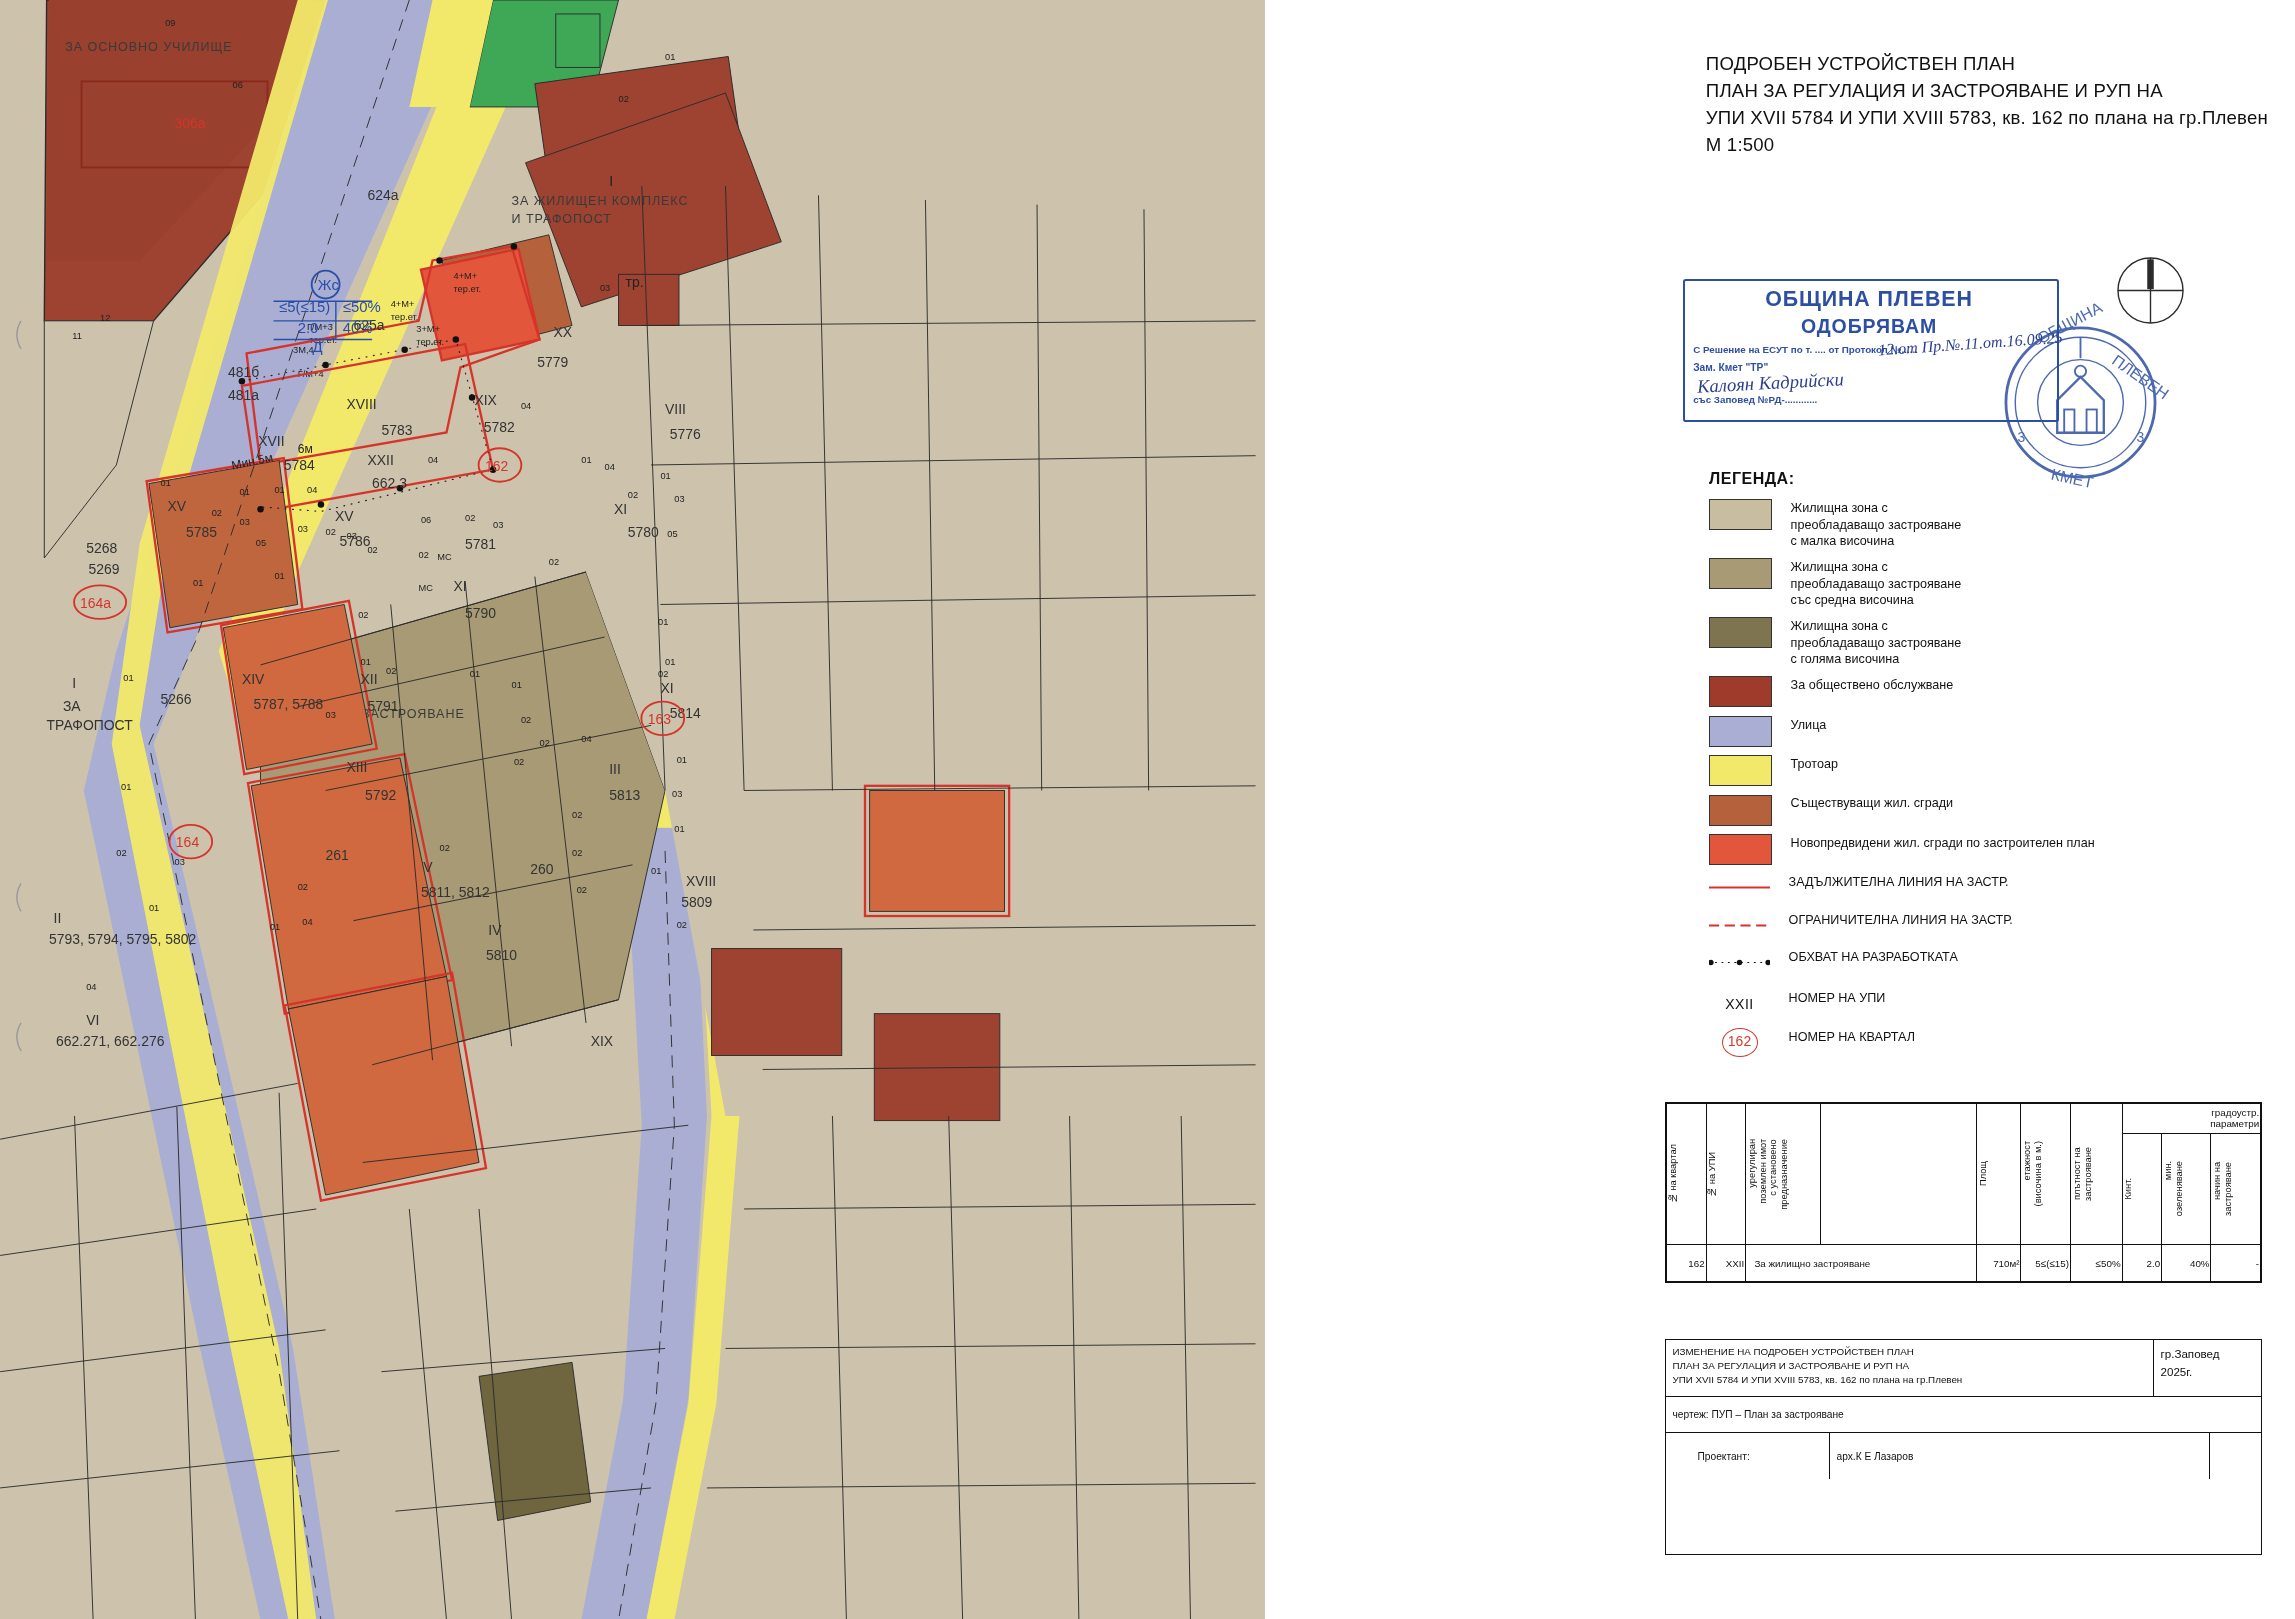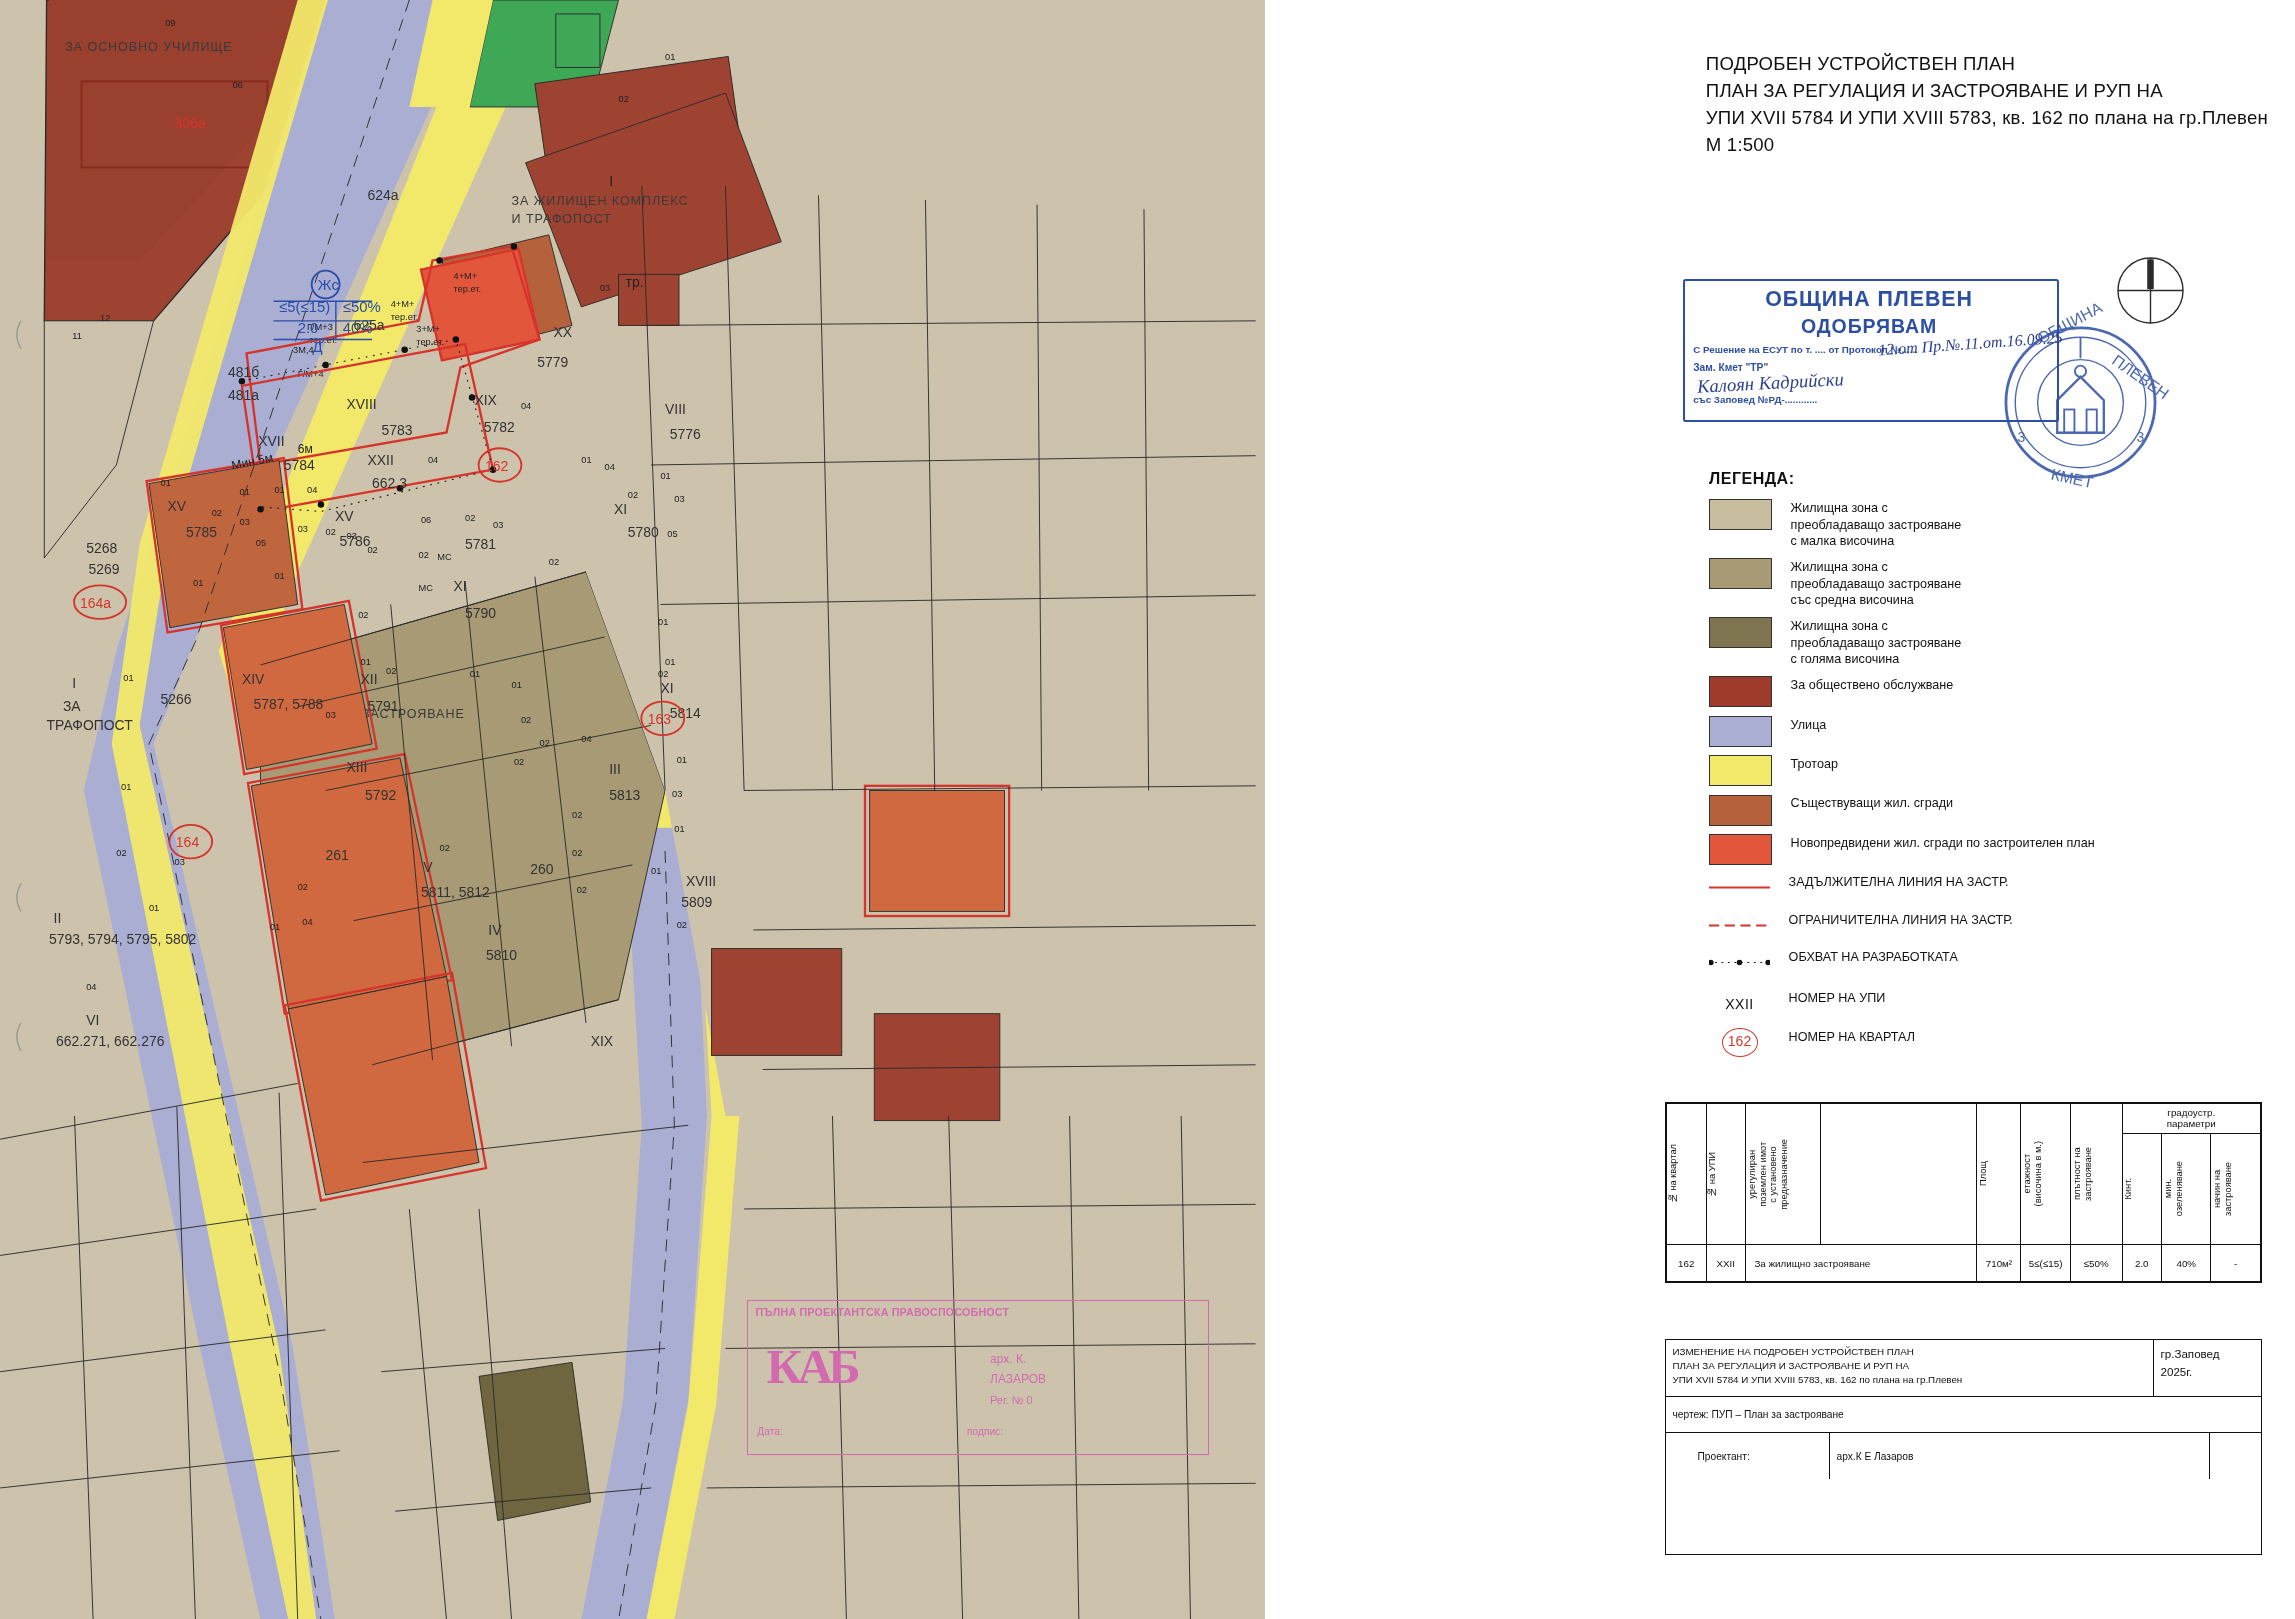--- a/index.html
+++ b/index.html
@@ -38,21 +38,21 @@
   .lg-sw{width:61px;height:29px;flex:0 0 61px;border:0.5px solid #333;}
   .lg-line{width:61px;height:29px;flex:0 0 61px;position:relative;}
   .lg-txt{margin-left:18.6px;font-size:12.6px;line-height:1.32;color:#111;padding-top:0.9px;}
   .lg-sym{width:61px;height:29px;flex:0 0 61px;display:flex;align-items:center;justify-content:center;font-size:14px;color:#111;letter-spacing:0.5px;}
   .lg-circ{width:61px;height:29px;flex:0 0 61px;display:flex;align-items:center;justify-content:center;}
   .lg-circ span{display:inline-block;width:34px;height:27px;border:1.4px solid #d23b2a;border-radius:50%;color:#d23b2a;font-size:14px;line-height:25px;text-align:center;}
 
   
   #param-table{position:absolute;left:400px;top:1102px;width:595px;height:179px;border:1.4px solid #111;}
   #param-table table{border-collapse:collapse;width:100%;height:100%;}
-  #param-table td,#param-table th{border:0.9px solid #111;font-size:9.8px;color:#111;text-align:center;padding:0.9px;}
+  #param-table td,#param-table th{border:0.9px solid #111;font-size:9.8px;color:#111;text-align:right;padding:0.9px;}
   .vtxt{writing-mode:vertical-rl;transform:rotate(180deg);white-space:nowrap;font-size:9.3px;line-height:1.15;}
 
   
   #bottom-block{position:absolute;left:400px;top:1339px;width:595px;height:214px;border:1.4px solid #111;}
   #bottom-block .bb-row{display:flex;border-bottom:0.9px solid #111;}
   #bottom-block .bb-row:last-child{border-bottom:none;}
   .bb-c{padding:4.6px 6.5px;font-size:10.2px;color:#111;border-right:0.9px solid #111;box-sizing:border-box;}
   .bb-c:last-child{border-right:none;}
   .bb-head{flex:1 1 auto;line-height:1.45;font-size:9.8px;}
   .bb-city{flex:0 0 107px;line-height:1.6;font-size:11.6px;}
@@ -571,24 +571,15 @@
     <div class="bb-row" style="height:35px">
       <div class="bb-c bb-val" style="display:flex;align-items:center">чертеж: ПУП – План за застрояване</div>
     </div>
     <div class="bb-row" style="height:46px">
       <div class="bb-c bb-lbl" style="display:flex;align-items:center">Проектант:</div>
       <div class="bb-c bb-val" style="display:flex;align-items:center">арх.К        Е        Лазаров</div>
       <div class="bb-c bb-small"></div>
     </div>
   </div>
 
-  <div id="pink-stamp">
-    <div class="ps-t">ПЪЛНА ПРОЕКТАНТСКА ПРАВОСПОСОБНОСТ</div>
-    <div class="ps-logo">КАБ</div>
-    <div class="ps-a">арх. К.</div>
-    <div class="ps-b">ЛАЗАРОВ</div>
-    <div class="ps-c">Рег. № 0</div>
-    <div class="ps-d">Дата:</div>
-    <div class="ps-e">подпис:</div>
-  </div>
 
 </div>
 
 
 </body></html>

